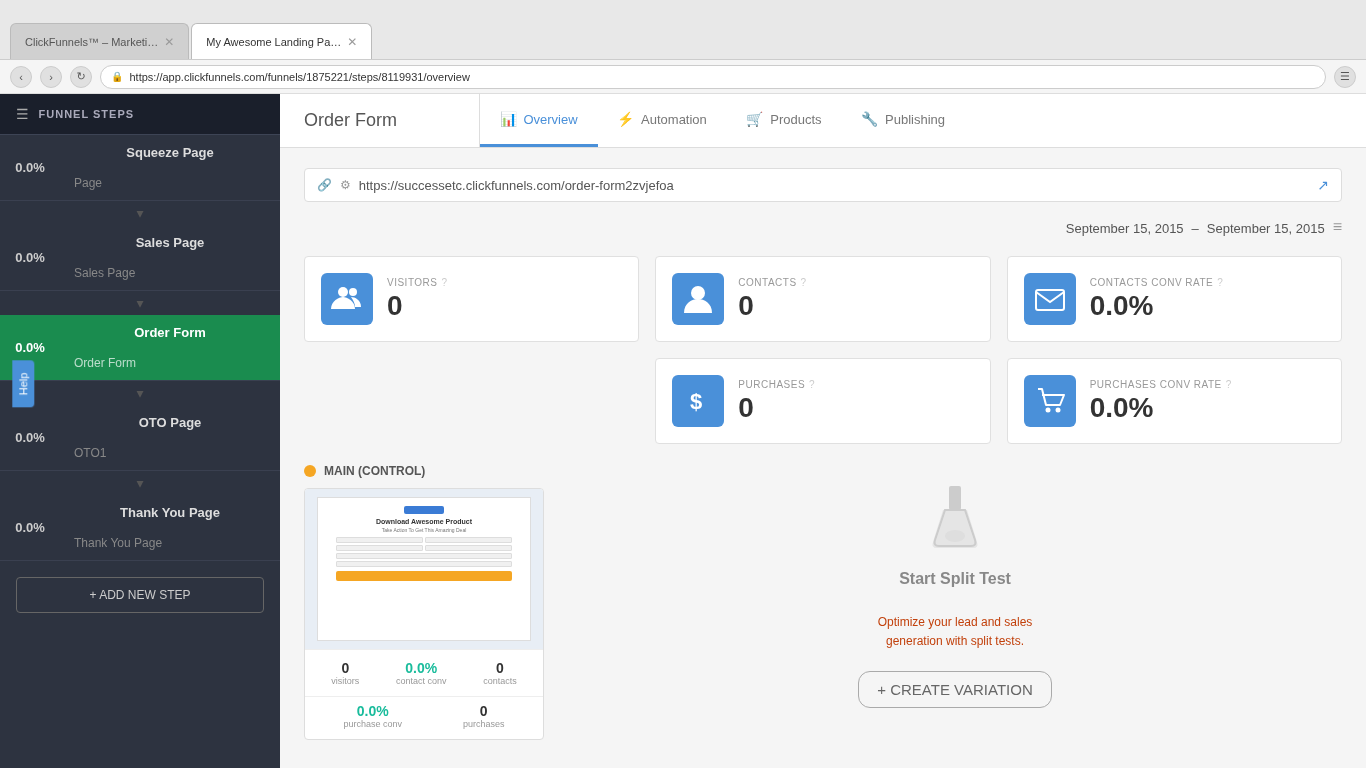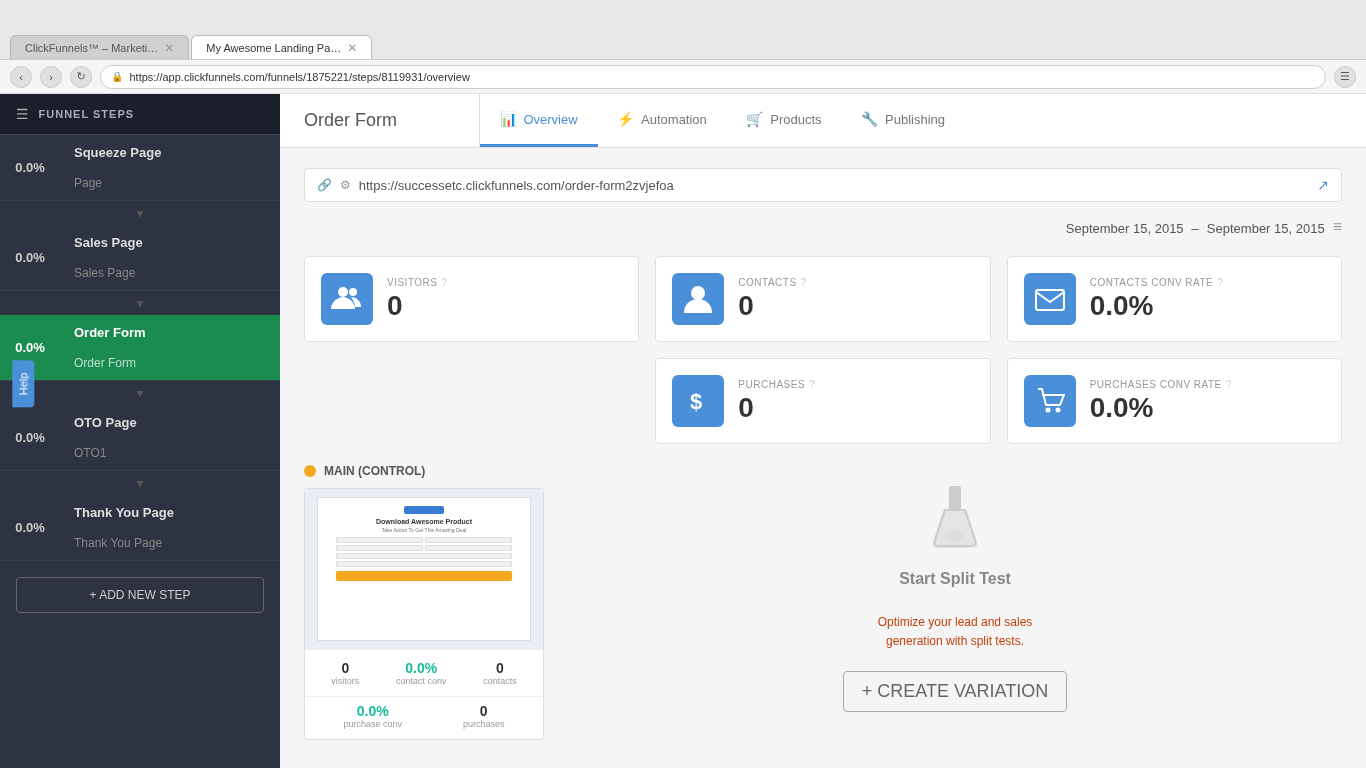--- a/index.html
+++ b/index.html
@@ -20,21 +20,21 @@
       align-items: flex-end;
       height: 100%;
       gap: 2px;
     }
     .browser-tab {
       background: #d0d0d0;
       border-radius: 6px 6px 0 0;
       padding: 6px 14px;
       font-size: 11px;
       color: #555;
-      height: 24px;
+      height: 36px;
       display: flex;
       align-items: center;
       gap: 6px;
       min-width: 140px;
       border: 1px solid #bbb;
       border-bottom: none;
     }
     .browser-tab.active {
       background: #fff;
       color: #333;
@@ -128,20 +128,21 @@
     }
     .funnel-step.active .step-percent { color: #fff; }
     .step-info {
       flex: 1;
       padding: 10px 14px;
     }
     .step-name {
       font-size: 13px;
       font-weight: bold;
       color: #ddd;
+      text-align: center;
     }
     .funnel-step.active .step-name { color: #fff; }
     .step-sub {
       font-size: 12px;
       color: #888;
       margin-top: 16px;
     }
     .funnel-step.active .step-sub { color: rgba(255,255,255,0.7); }
 
     .step-arrow {
@@ -446,22 +447,22 @@
       text-align: center;
       max-width: 180px;
       line-height: 1.6;
       margin-bottom: 20px;
     }
     .create-variation-btn {
       background: transparent;
       border: 1px solid #aaa;
       color: #666;
       padding: 9px 18px;
-      border-radius: 4px;
-      font-size: 18px;
+      border-radius: 12px;
+      font-size: 15px;
       cursor: pointer;
       display: flex;
       align-items: center;
       gap: 6px;
     }
 
     
     .help-btn {
       position: fixed;
       left: 0;

